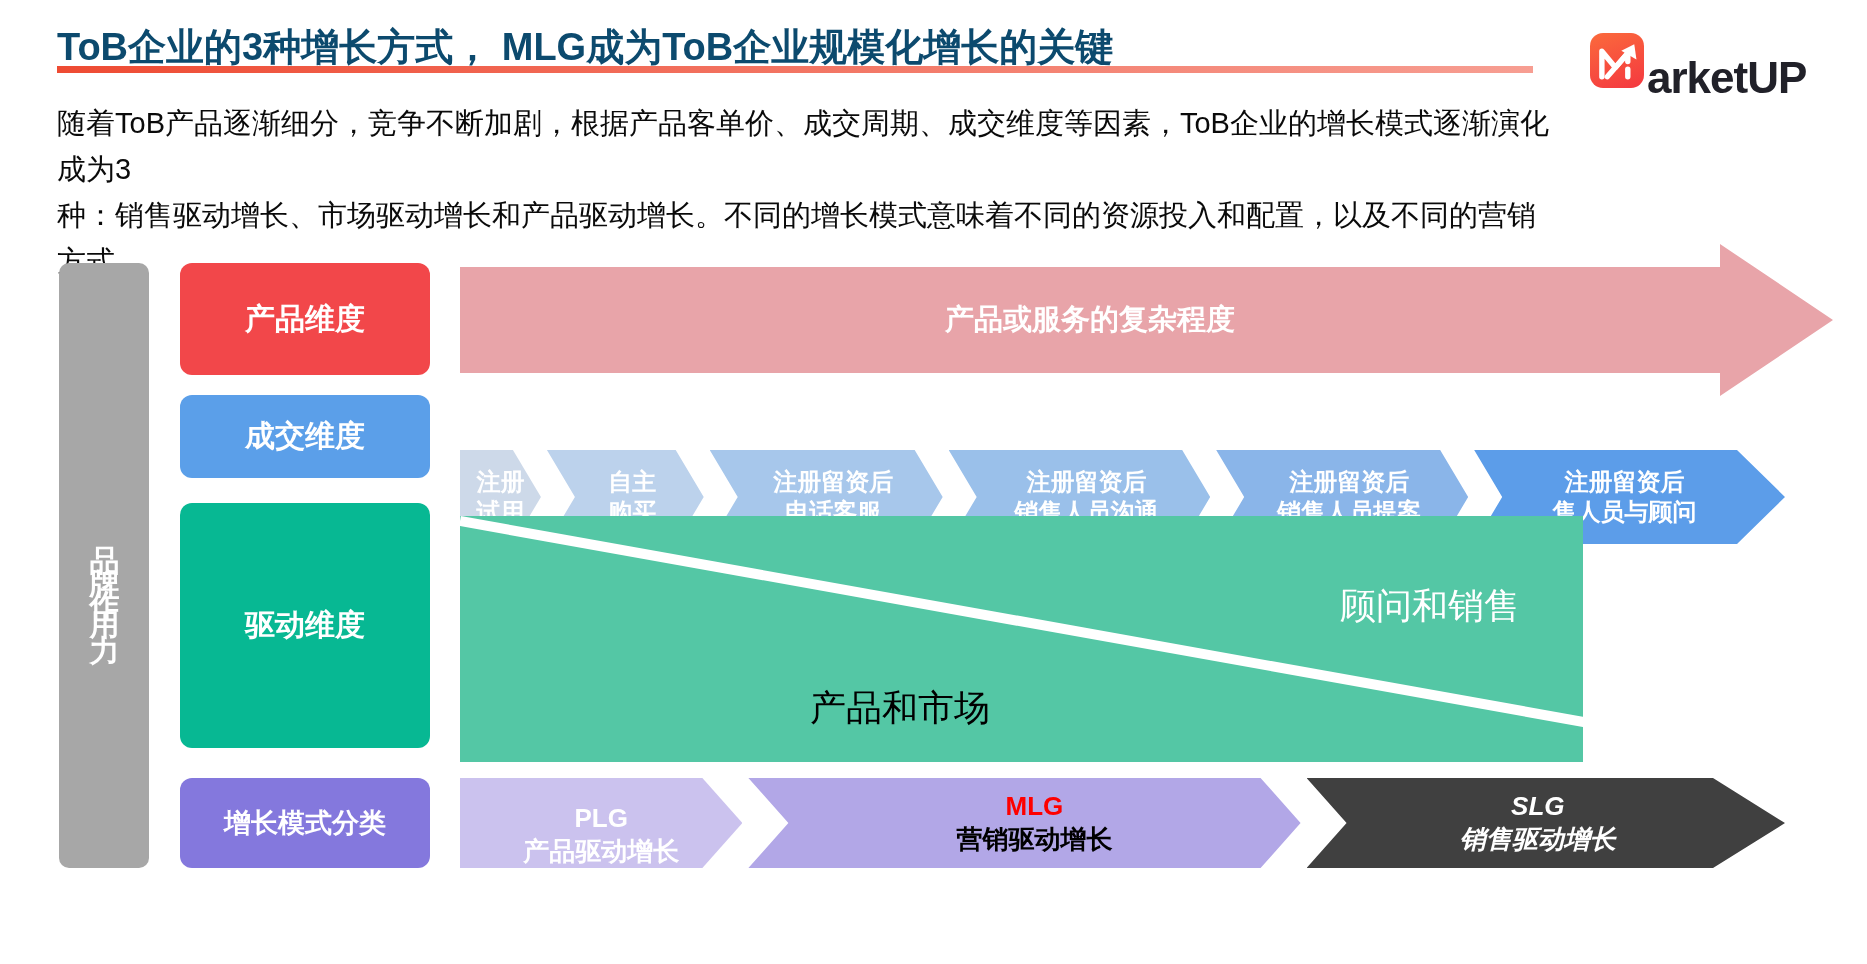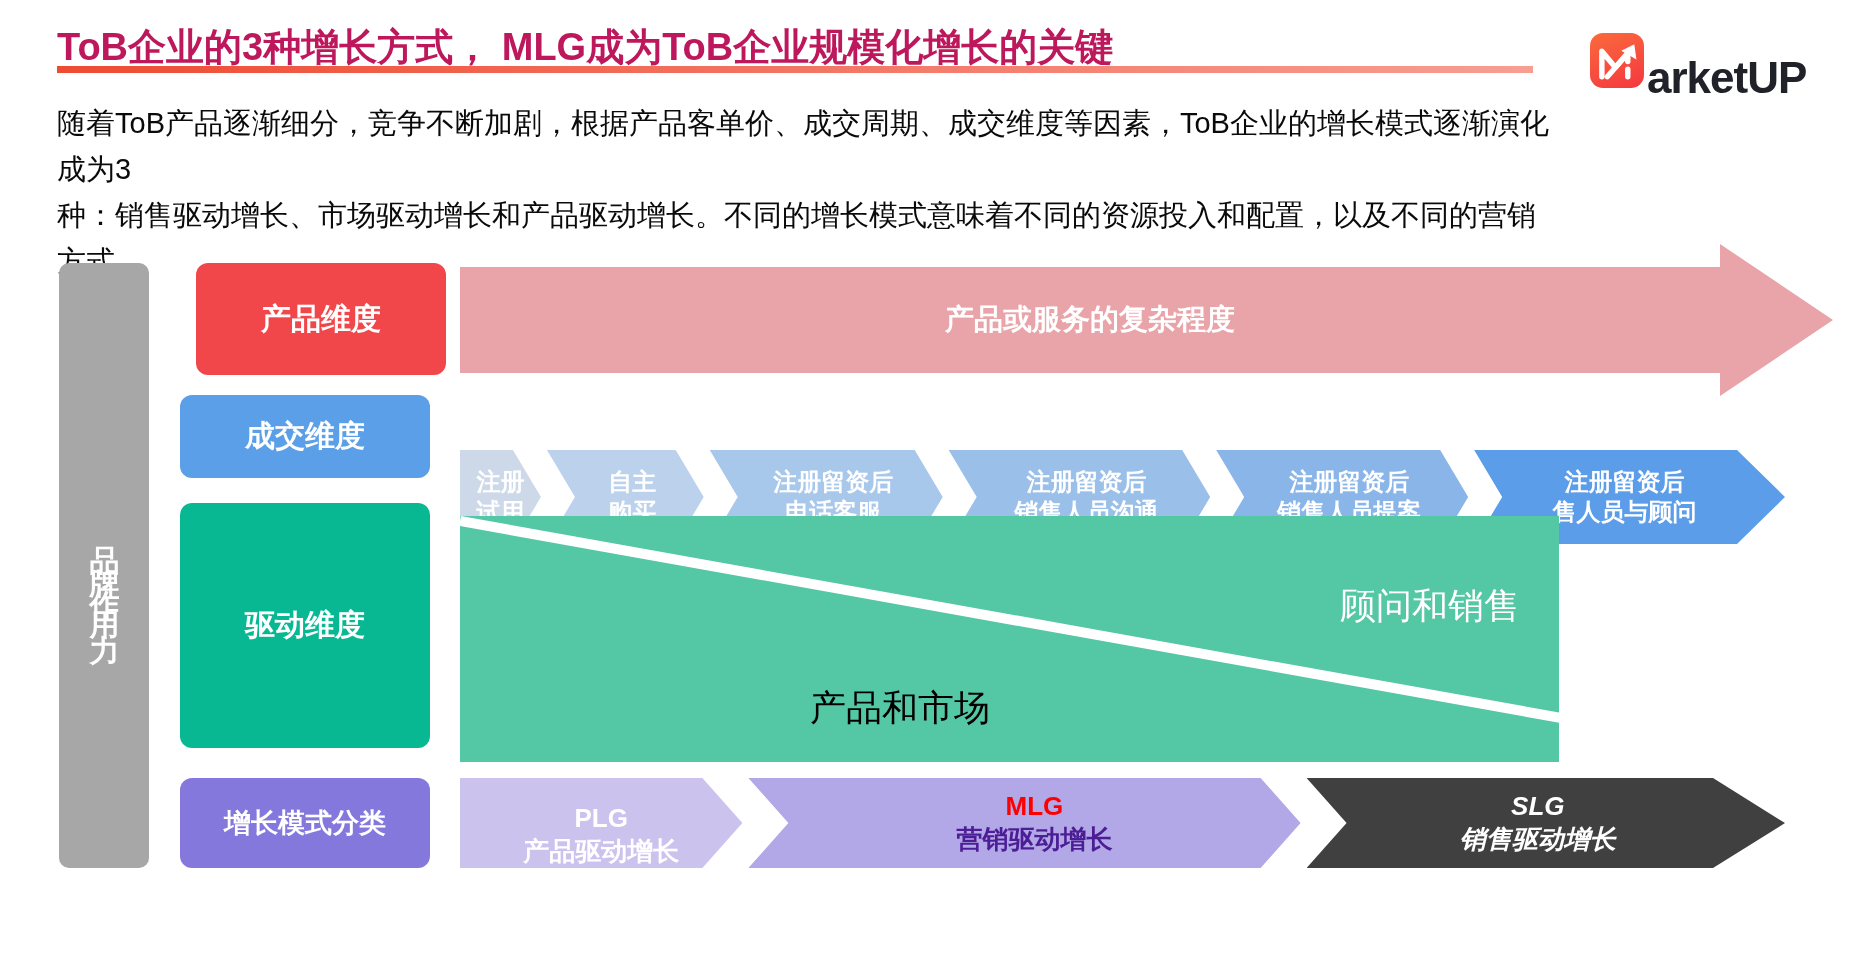--- a/index.html
+++ b/index.html
@@ -1,21 +1,21 @@
 <!DOCTYPE html>
 <html><head>
 <meta charset="utf-8">
 <style>
   html,body{margin:0;padding:0;background:#fff;}
   body{width:1867px;height:964px;position:relative;overflow:hidden;
        font-family:"Liberation Sans","DejaVu Sans",sans-serif;}
 
   
   .page-title{position:absolute;left:57px;top:22px;width:1500px;
-              font-size:38px;font-weight:bold;color:#be185d;letter-spacing:0;}
+              font-size:38px;font-weight:bold;color:#0c4a6e;letter-spacing:0;}
   .title-underline{position:absolute;left:57px;top:66px;width:1476px;height:7px;}
   .logo{position:absolute;left:1590px;top:16px;display:flex;align-items:center;}
   .logo-icon{width:54px;height:55px;border-radius:13px;flex:0 0 auto;}
   .logo-text{font-size:44px;font-weight:bold;color:#212129;letter-spacing:-1px;
              margin-left:3px;line-height:55px;margin-top:34px;}
 
   
   .intro{position:absolute;left:57px;top:100px;width:1500px;
          font-size:29px;color:#0a0a0a;line-height:46px;}
 
@@ -39,21 +39,21 @@
   
   .deal-row{left:460px;top:408px;width:1325px;height:94px;display:flex;gap:6px;margin-top:42px;}
   .chev{height:100%;display:flex;flex-direction:column;align-items:center;
         justify-content:center;color:#fff;font-weight:bold;font-size:24px;
         line-height:30px;text-align:center;}
   .chev-first{clip-path:polygon(0 0,calc(100% - 28px) 0,100% 50%,calc(100% - 28px) 100%,0 100%);}
   .chev-mid{clip-path:polygon(0 0,calc(100% - 28px) 0,100% 50%,calc(100% - 28px) 100%,0 100%,28px 50%);padding-left:14px;}
   .chev-last{clip-path:polygon(0 0,calc(100% - 48px) 0,100% 50%,calc(100% - 48px) 100%,0 100%,28px 50%);padding-left:10px;padding-right:20px;}
 
   
-  .drive-area{left:460px;top:516px;width:1099px;height:246px;}
+  .drive-area{left:460px;top:516px;width:1099px;height:246px;padding-left:24px;}
   .drive-upper{position:absolute;left:880px;top:66px;color:#fff;font-size:36px;}
   .drive-lower{position:absolute;left:350px;top:168px;color:#000000;font-size:36px;}
 
   
   .growth-row{left:460px;top:778px;width:1325px;height:90px;display:flex;gap:6px;}
   .mode{height:100%;display:flex;flex-direction:column;align-items:center;
         justify-content:center;color:#fff;font-weight:bold;font-size:26px;
         line-height:33px;text-align:center;}
   .mode-first{clip-path:polygon(0 0,calc(100% - 40px) 0,100% 50%,calc(100% - 40px) 100%,0 100%);}
   .mode-mid{clip-path:polygon(0 0,calc(100% - 40px) 0,100% 50%,calc(100% - 40px) 100%,0 100%,40px 50%);padding-left:20px;}
@@ -79,21 +79,21 @@
 
 <div class="intro">
   <div>随着ToB产品逐渐细分，竞争不断加剧，根据产品客单价、成交周期、成交维度等因素，ToB企业的增长模式逐渐演化成为3</div>
   <div>种：销售驱动增长、市场驱动增长和产品驱动增长。不同的增长模式意味着不同的资源投入和配置，以及不同的营销方式。</div>
 </div>
 
 <div class="abs brand-bar" style="background: rgb(167, 167, 167);">
   <div class="brand-bar-text">品牌作用力</div>
 </div>
 
-<div class="abs lbl" style="top: 263px; height: 112px; background: rgb(242, 71, 74); margin-left: 16px;">产品维度</div>
+<div class="abs lbl" style="top: 263px; height: 112px; background: rgb(242, 71, 74);">产品维度</div>
 <div class="abs lbl" style="top: 395px; height: 83px; background: rgb(91, 159, 233);">成交维度</div>
 <div class="abs lbl" style="top: 503px; height: 245px; background: rgb(7, 184, 147);">驱动维度</div>
 <div class="abs lbl" style="top: 778px; height: 90px; font-size: 27px; background: rgb(132, 120, 221);">增长模式分类</div>
 
 <div class="abs product-arrow" style="background: rgb(232, 164, 169);">
   <div class="product-arrow-text">产品或服务的复杂程度</div>
 </div>
 
 <div class="abs deal-row">
   <div class="chev chev-first" style="flex: 0.85 1 0%; background: rgb(205, 217, 233);">
@@ -130,19 +130,19 @@
   <div class="drive-lower">产品和市场</div>
 </div>
 
 <div class="abs growth-row">
   <div class="mode mode-first" style="flex: 1.3 1 0%; background: rgb(203, 194, 238); justify-content: flex-end;">
     <span>PLG</span>
     <span>产品驱动增长</span>
   </div>
   <div class="mode mode-mid" style="flex: 2.45 1 0%; background: rgb(178, 167, 231); text-align: right;">
     <span style="color: rgb(254, 0, 0);">MLG</span>
-    <span style="color: #4c1d95;">营销驱动增长</span>
+    <span style="color: #000000;">营销驱动增长</span>
   </div>
   <div class="mode mode-last" style="flex: 2 1 0%; background: #404040; font-style: italic;">
     <span>SLG</span>
     <span>销售驱动增长</span>
   </div>
 </div>
 
 </body></html>

